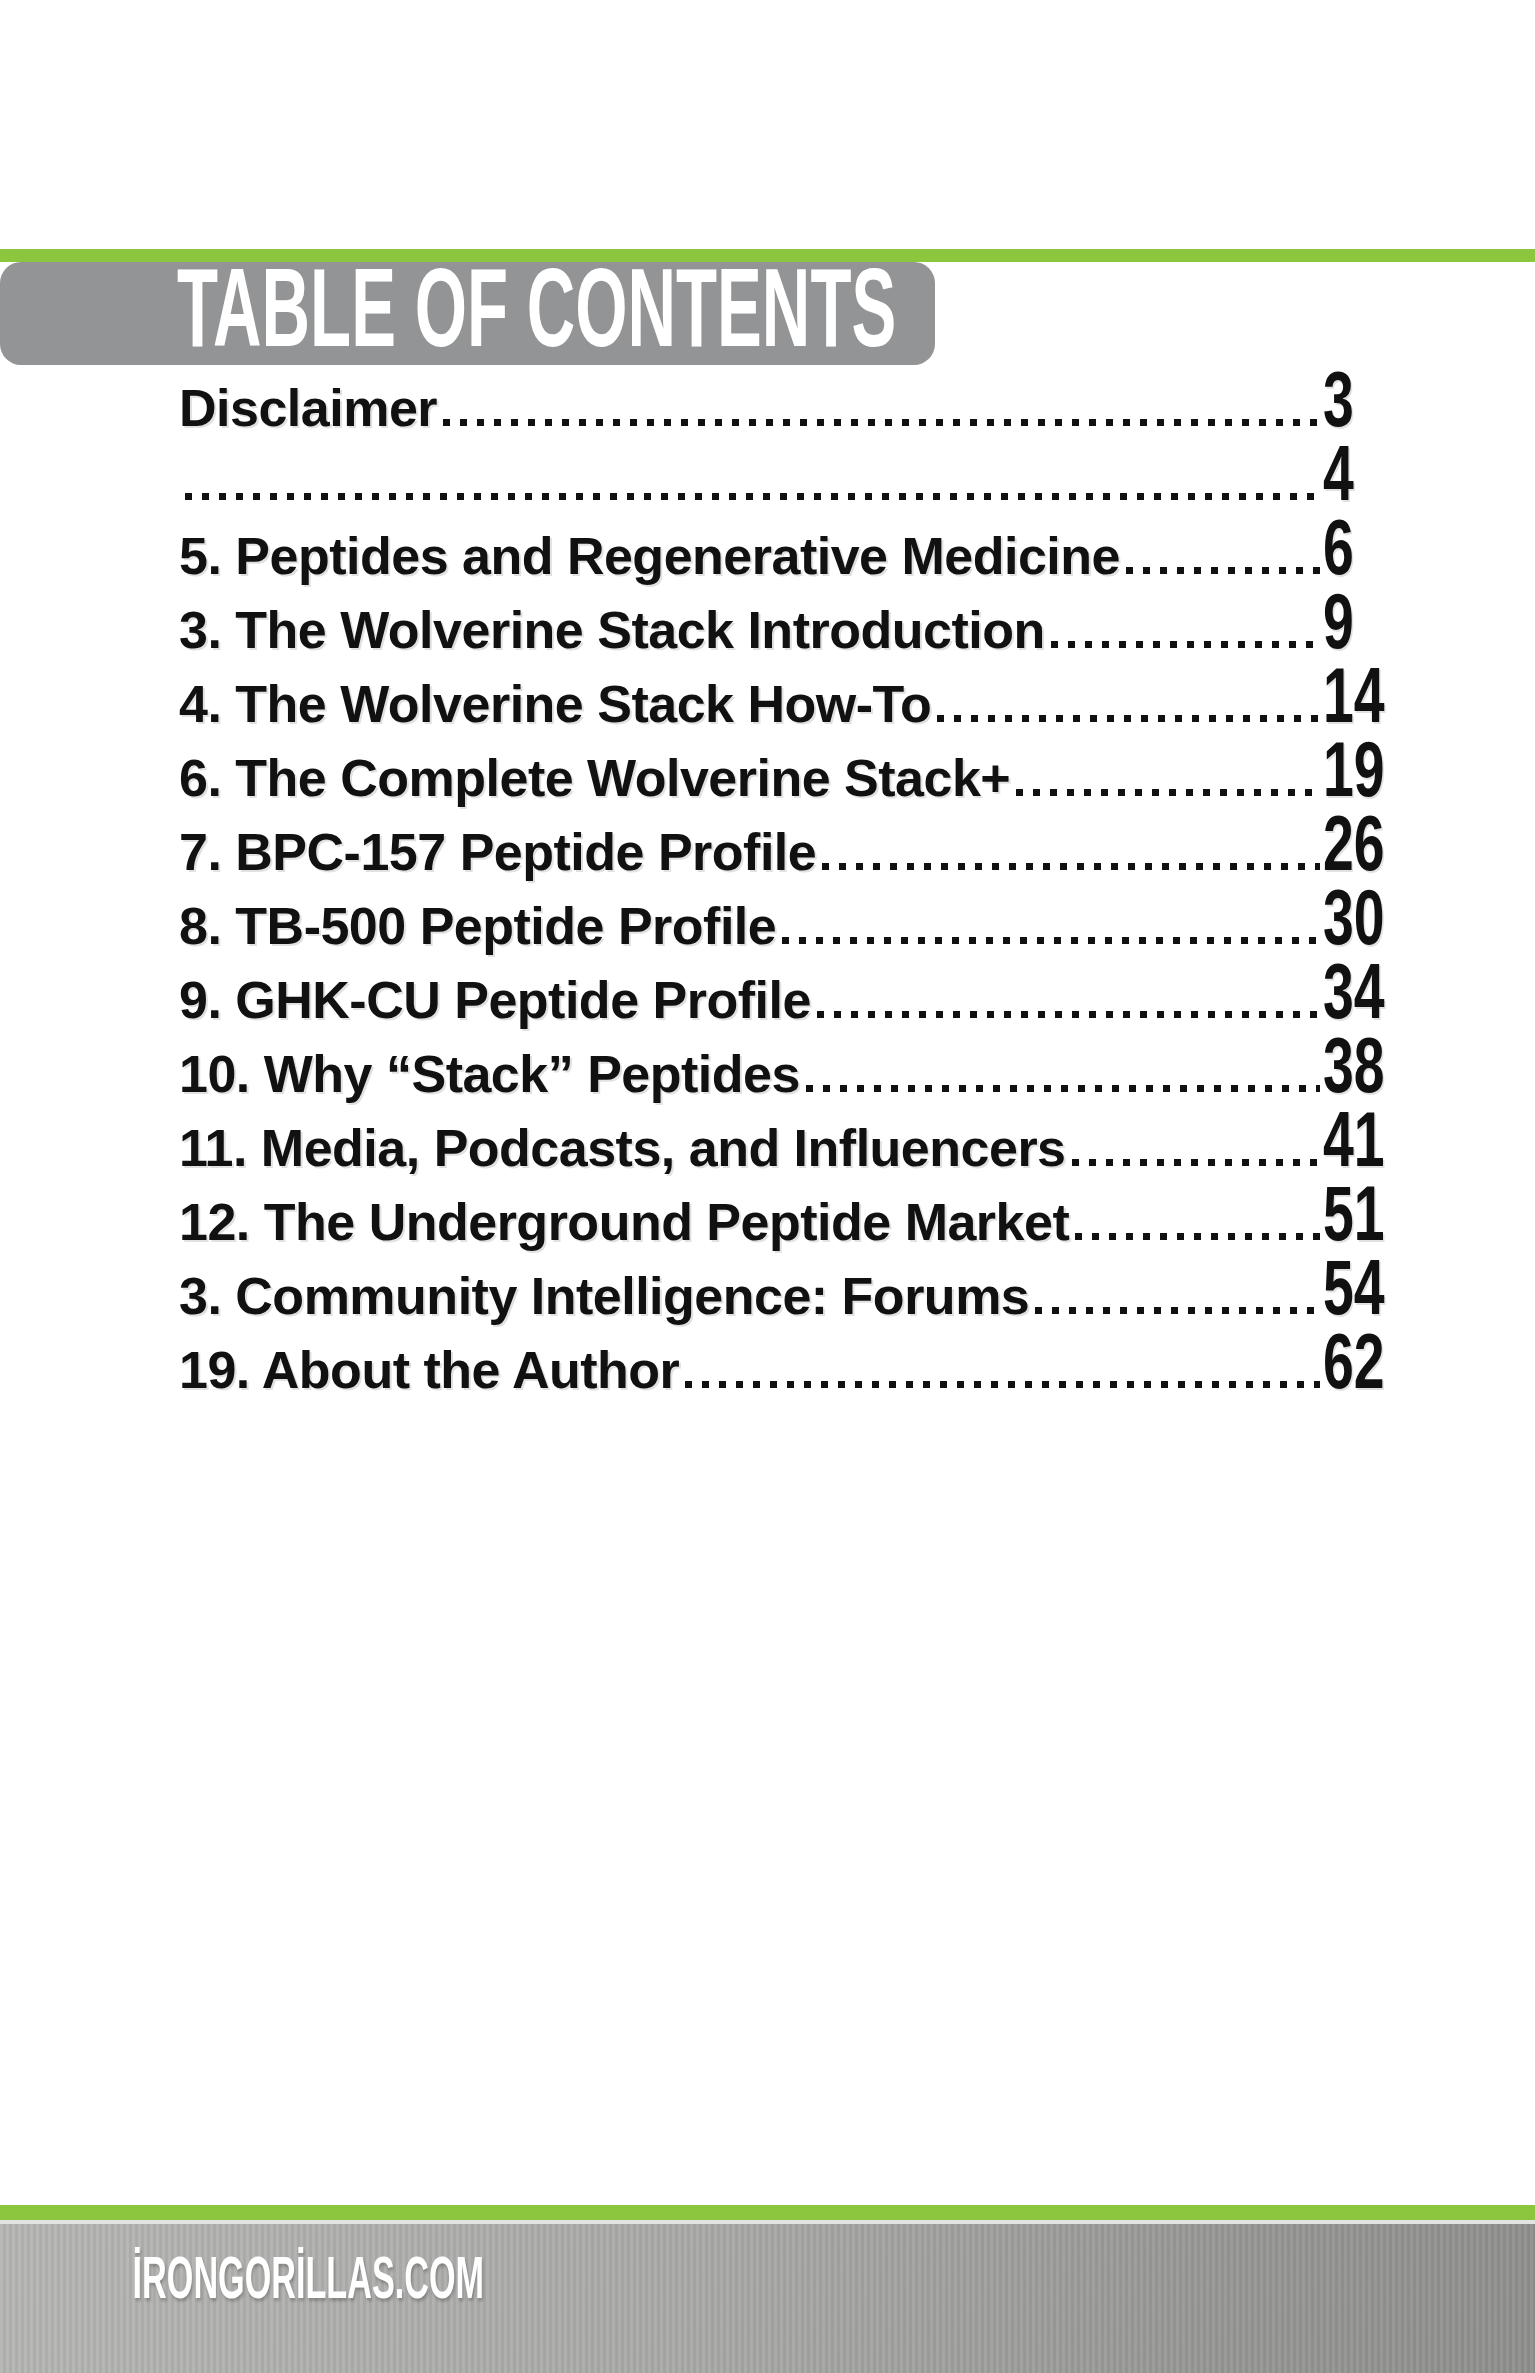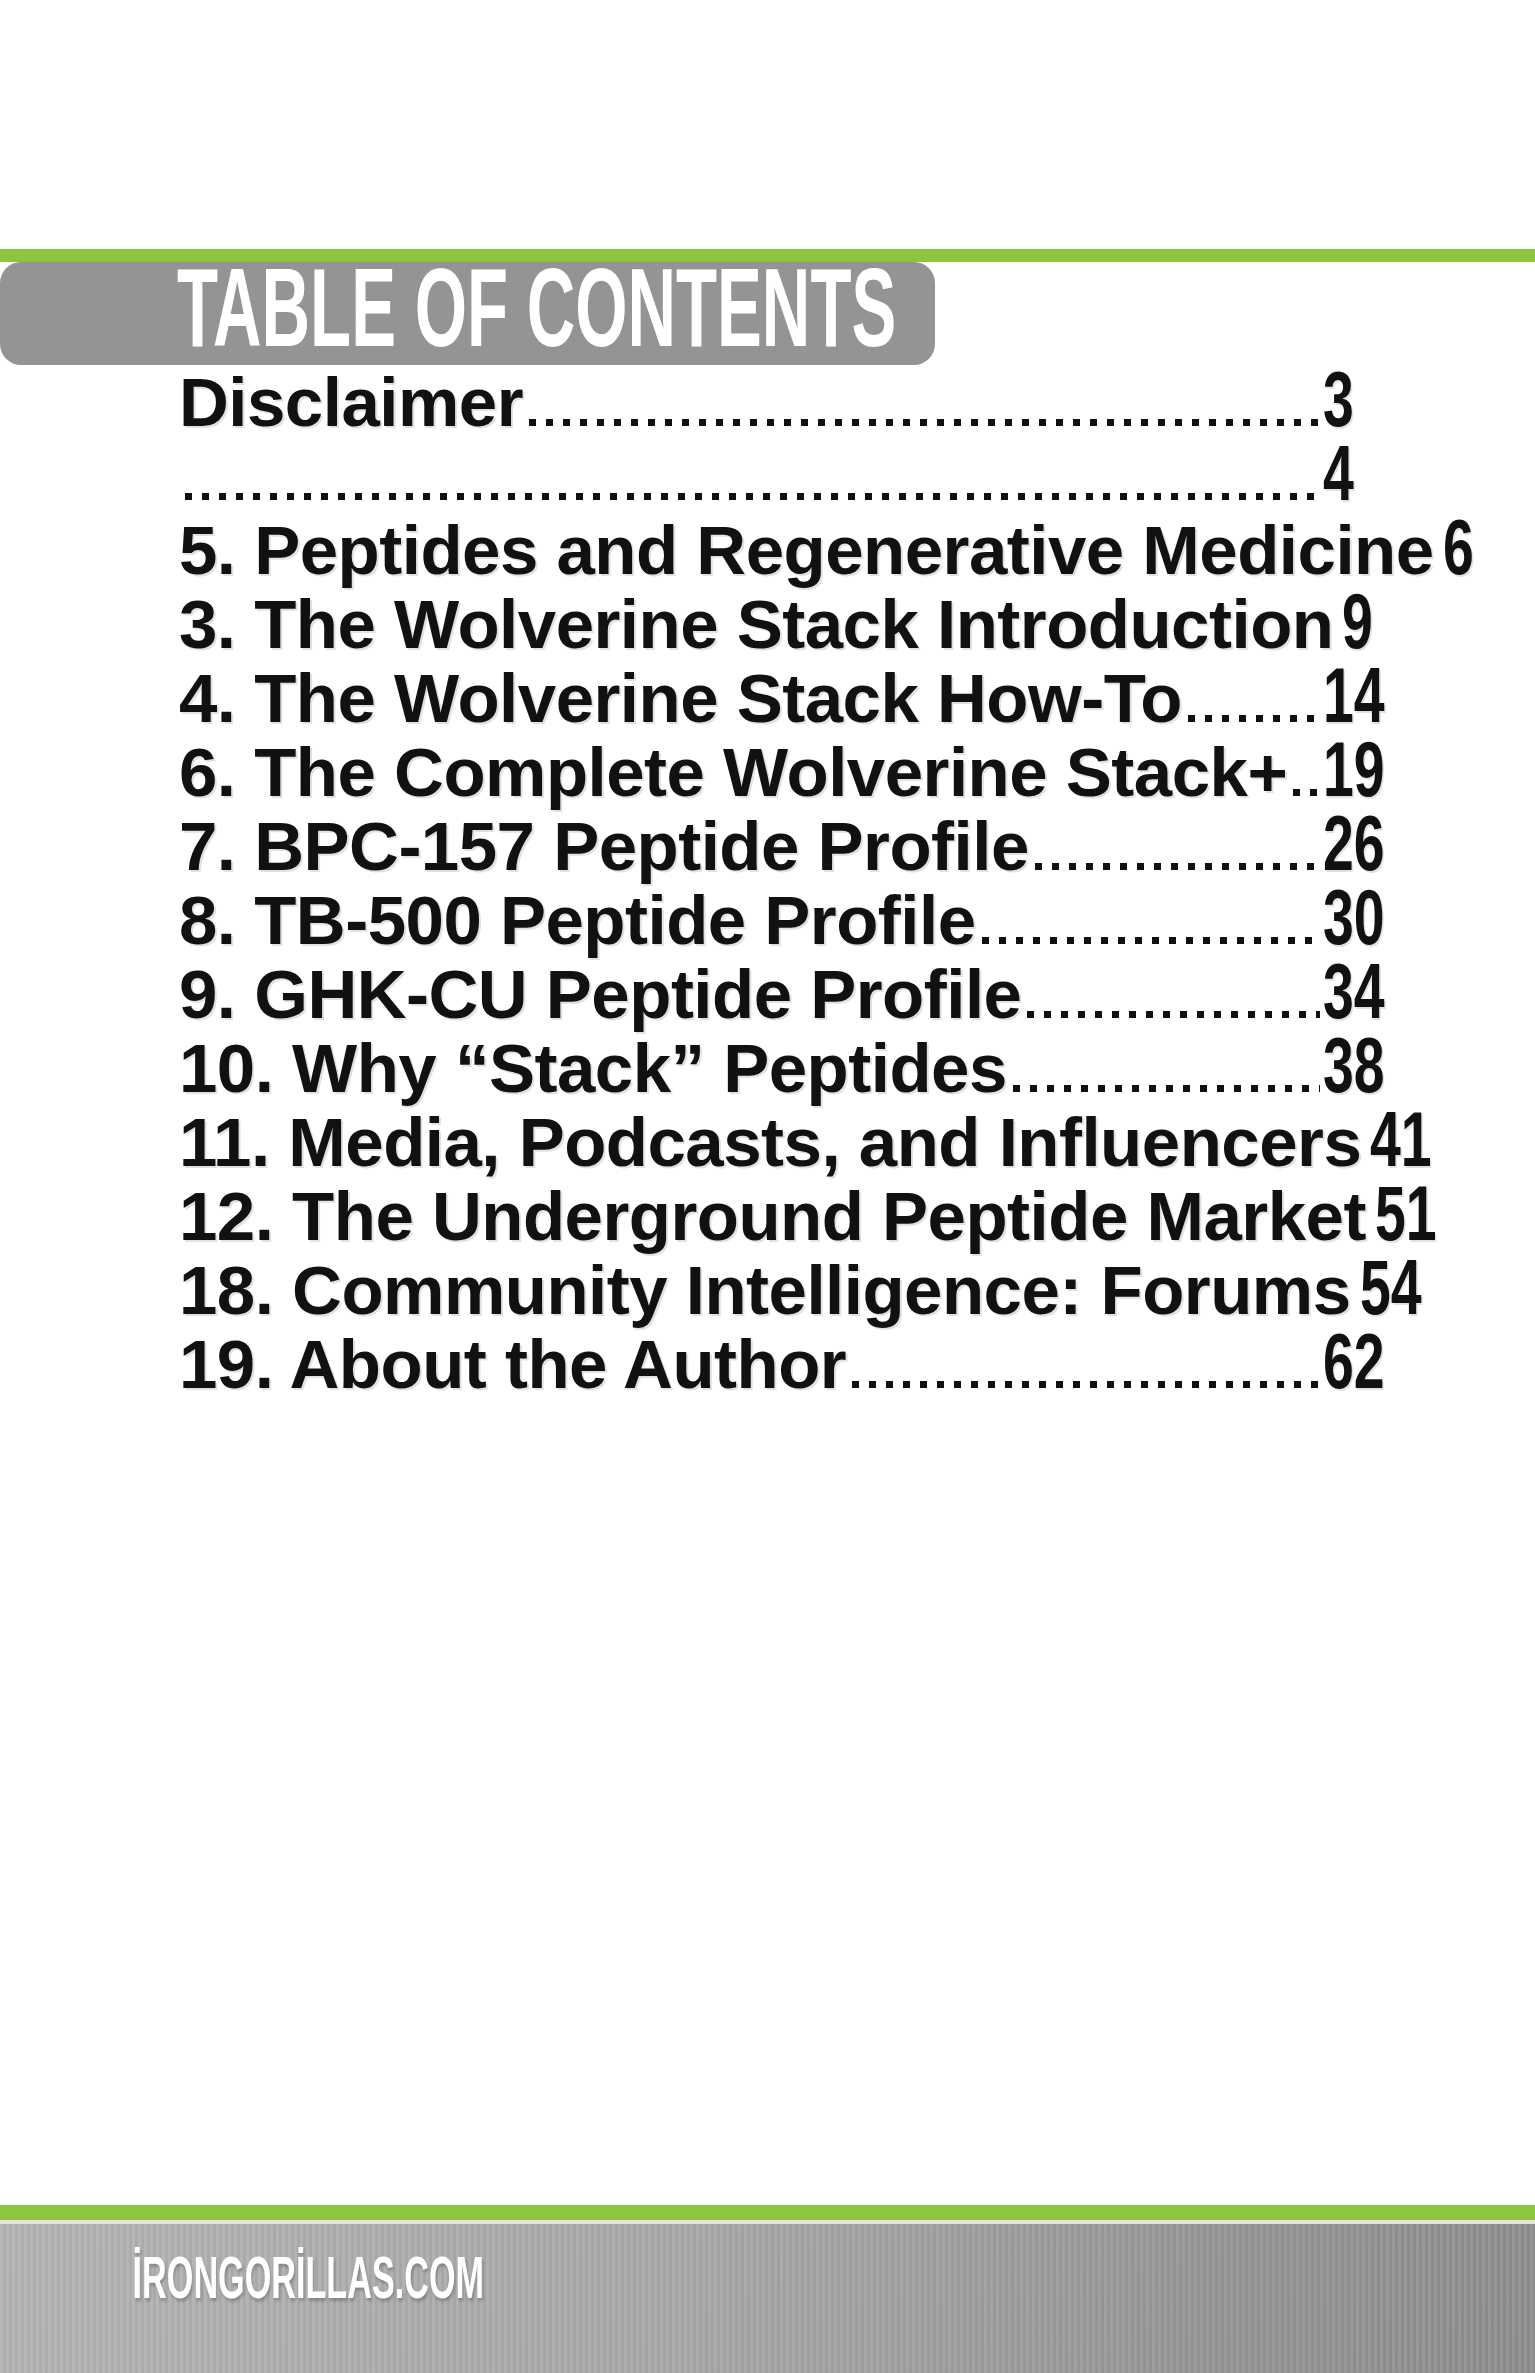--- a/index.html
+++ b/index.html
@@ -52,21 +52,21 @@
     color: var(--text, #111111);
   }
   .toc-row {
     display: flex;
     align-items: baseline;
     height: 74px;
     white-space: nowrap;
   }
   .toc-label {
     flex: 0 0 auto;
-    font-size: 69px;
+    font-size: 52px;
     font-weight: bold;
     line-height: 1;
     letter-spacing: -0.5px;
     text-shadow: 2px 2px 0 rgba(90,90,90,0.18);
   }
   .toc-leader {
     flex: 1 1 auto;
     height: 7px;
     margin: 0 3px 0 6px;
     background: repeating-linear-gradient(
@@ -222,21 +222,21 @@
 
   <div class="toc-row">
     <span class="toc-label">12. The Underground Peptide Market</span>
     <span class="toc-leader"></span>
     <span class="toc-page">
       <span class="num">51</span>
     </span>
   </div>
 
   <div class="toc-row">
-    <span class="toc-label">18. Community Intelligence: Forums</span>
+    <span class="toc-label">3. Community Intelligence: Forums</span>
     <span class="toc-leader"></span>
     <span class="toc-page">
       <span class="num">54</span>
     </span>
   </div>
 
   <div class="toc-row">
     <span class="toc-label">19. About the Author</span>
     <span class="toc-leader"></span>
     <span class="toc-page">

